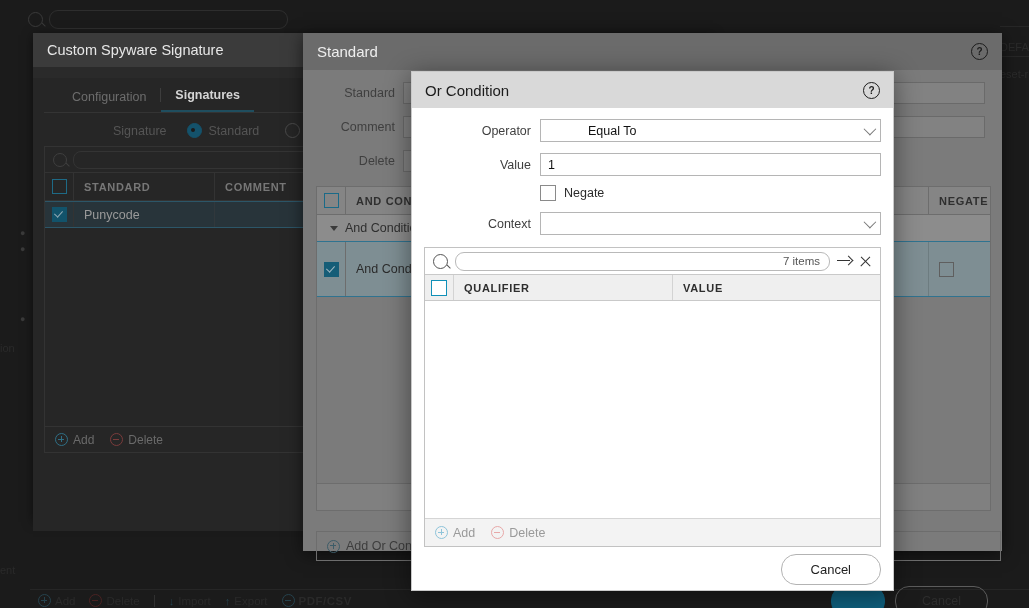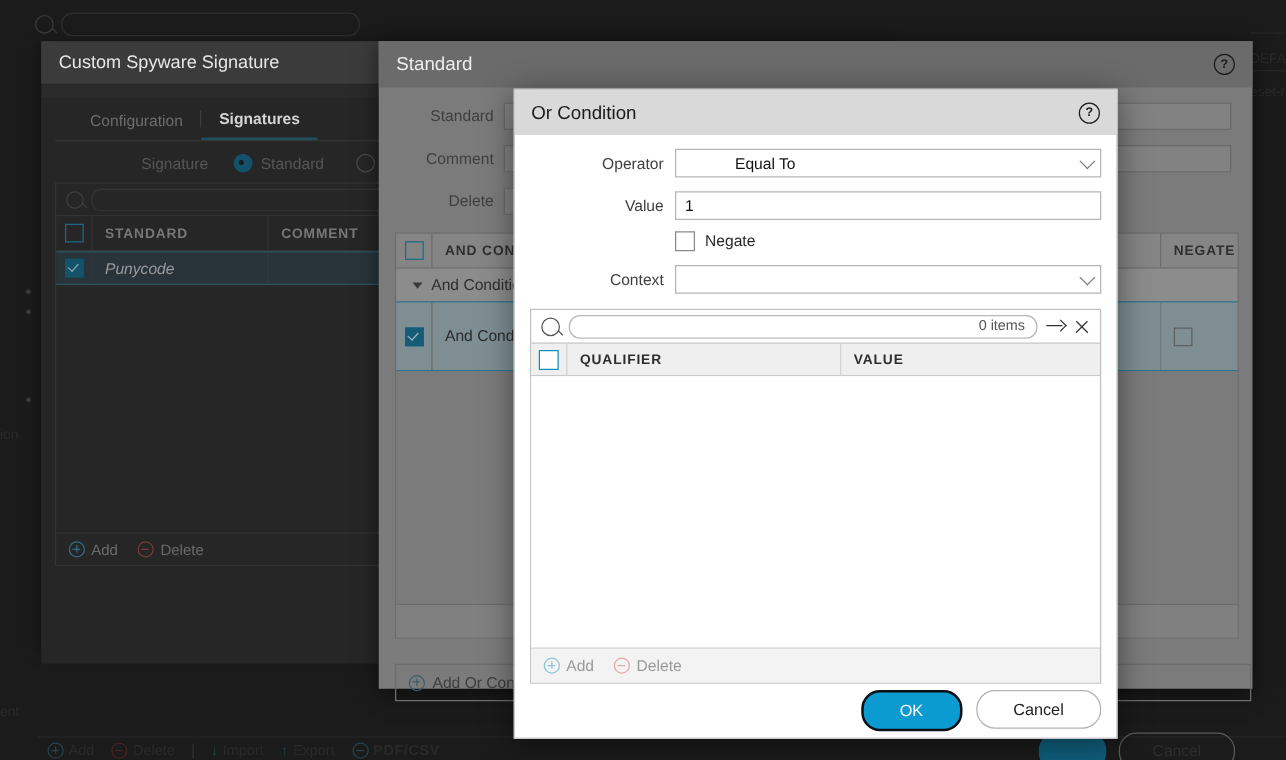--- a/index.html
+++ b/index.html
@@ -64,21 +64,21 @@
   .sigrow .lbl{color:#555;}
 
   .tablewrap{ margin:0 11px; border:1px solid #333; }
   .tsearch{ height:25px; display:flex; align-items:center; gap:6px; padding:0 8px; border-bottom:1px solid #333;}
   .tsearch .mag{ width:12px;height:12px;border:1.4px solid #3f3f3f;border-radius:50%;position:relative;}
   .tsearch .mag:after{content:"";position:absolute;width:5px;height:1.4px;background:#3f3f3f;transform:rotate(45deg);right:-4px;bottom:0;}
   .tsearch .pill{ flex:1; height:16px; border:1px solid #343434; border-radius:8px;}
   .thead{ display:flex; height:27px; align-items:center; border-bottom:1px solid #333; font-size:11px; letter-spacing:.7px; color:#777; font-weight:bold;}
   .thead .c{ padding-left:10px; height:100%; display:flex; align-items:center; border-right:1px solid #333;}
   .trow{ display:flex; height:25px; align-items:center; font-size:12.5px; color:#9a9a9a; background:#28343a; border-top:1px solid #2c5668; border-bottom:1px solid #2c5668;}
-  .trow .c{ padding-left:10px; height:100%; display:flex; align-items:center; border-right:1px solid #31383c;font-style:italic;}
+  .trow .c{ padding-left:10px; height:100%; display:flex; align-items:center; border-right:1px solid #31383c;}
   .cbcell{ width:28px; display:flex; align-items:center; justify-content:center; border-right:1px solid #333; height:100%;}
   .cb{ width:13px;height:13px;border:1.5px solid #1e6a86; background:transparent; display:inline-block;}
   .cb.checked{ background:#12536b; border-color:#12536b; position:relative;}
   .cb.checked:after{content:"";position:absolute;left:3px;top:1px;width:4px;height:7px;border:solid #8fa8b3;border-width:0 1.5px 1.5px 0;transform:rotate(42deg);}
   .tbody{ height:198px; }
   .tfoot{ height:25px; display:flex; align-items:center; gap:16px; padding-left:10px; border-top:1px solid #333; font-size:12px;}
   .act{ display:flex; align-items:center; gap:5px; }
   .act.add{ color:#2f6f86; }
   .act.del{ color:#7a3b3b; }
   .act .txt{ color:#6a6a6a; }
@@ -371,21 +371,21 @@
       <span class="flbl">Context</span>
       <span class="inp sel">
         <span class="car"></span>
       </span>
     </div>
 
     <div class="grid">
       <div class="gsearch">
         <span class="mag"></span>
         <span class="pill">
-          <span>0 items</span>
+          <span>7 items</span>
         </span>
         <span class="arrow-ico"></span>
         <span class="x-ico"></span>
       </div>
       <div class="ghead">
         <div class="gcb">
           <span class="cbteal"></span>
         </div>
         <div class="c" style="width:208px;">QUALIFIER</div>
         <div class="c" style="flex:1;border-right:none;">VALUE</div>
@@ -397,20 +397,19 @@
           <span class="txt">Add</span>
         </span>
         <span class="act">
           <span class="circ del" style="color:#e8a8a8;"></span>
           <span class="txt">Delete</span>
         </span>
       </div>
     </div>
 
     <div class="win3-btns">
-      <div class="btn3 ok">OK</div>
       <div class="btn3 cancel">Cancel</div>
     </div>
 
   </div>
 </div>
 
 </div>
 
 </body></html>

